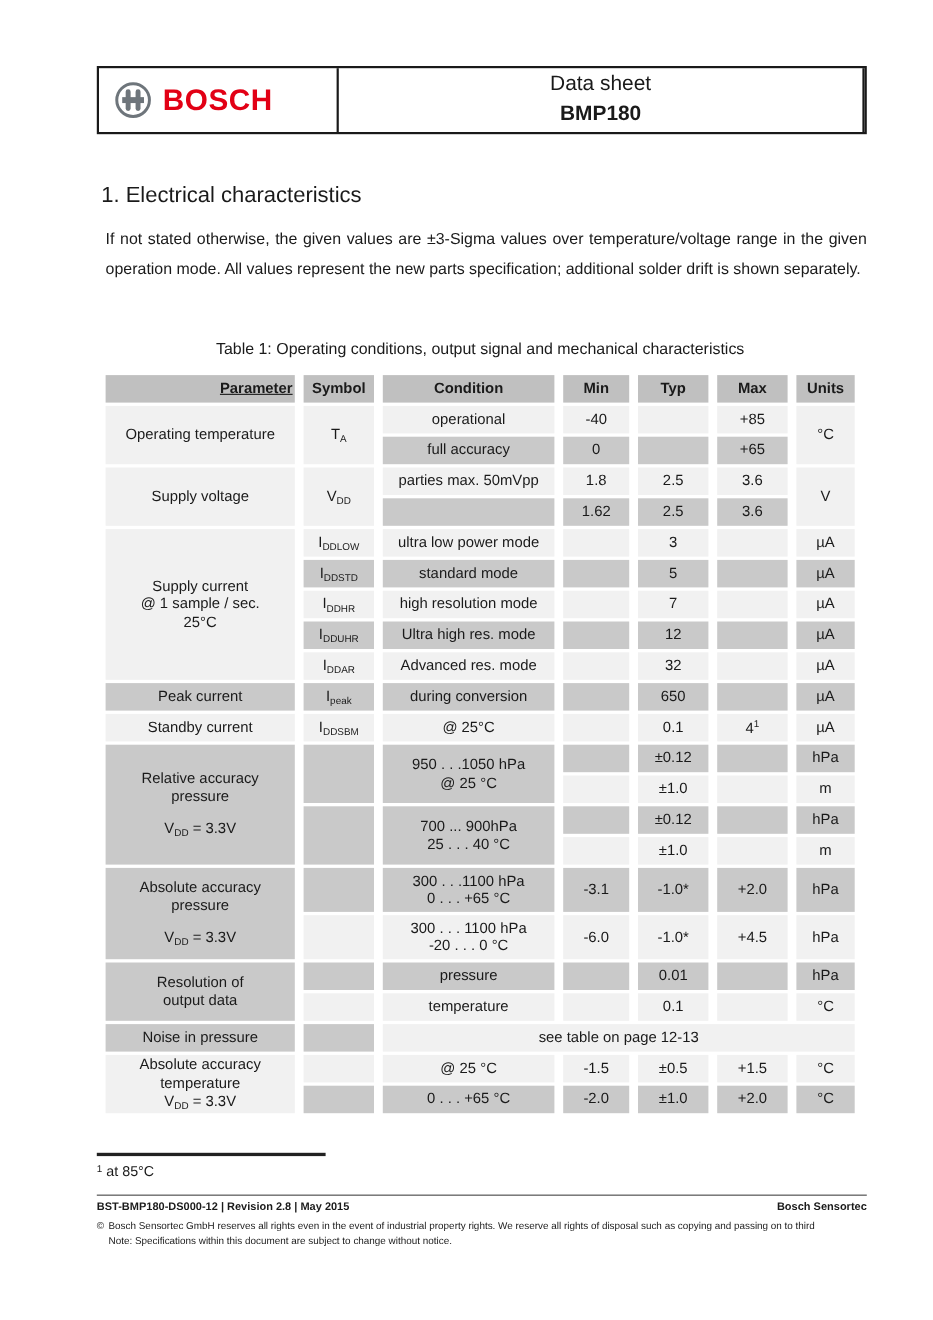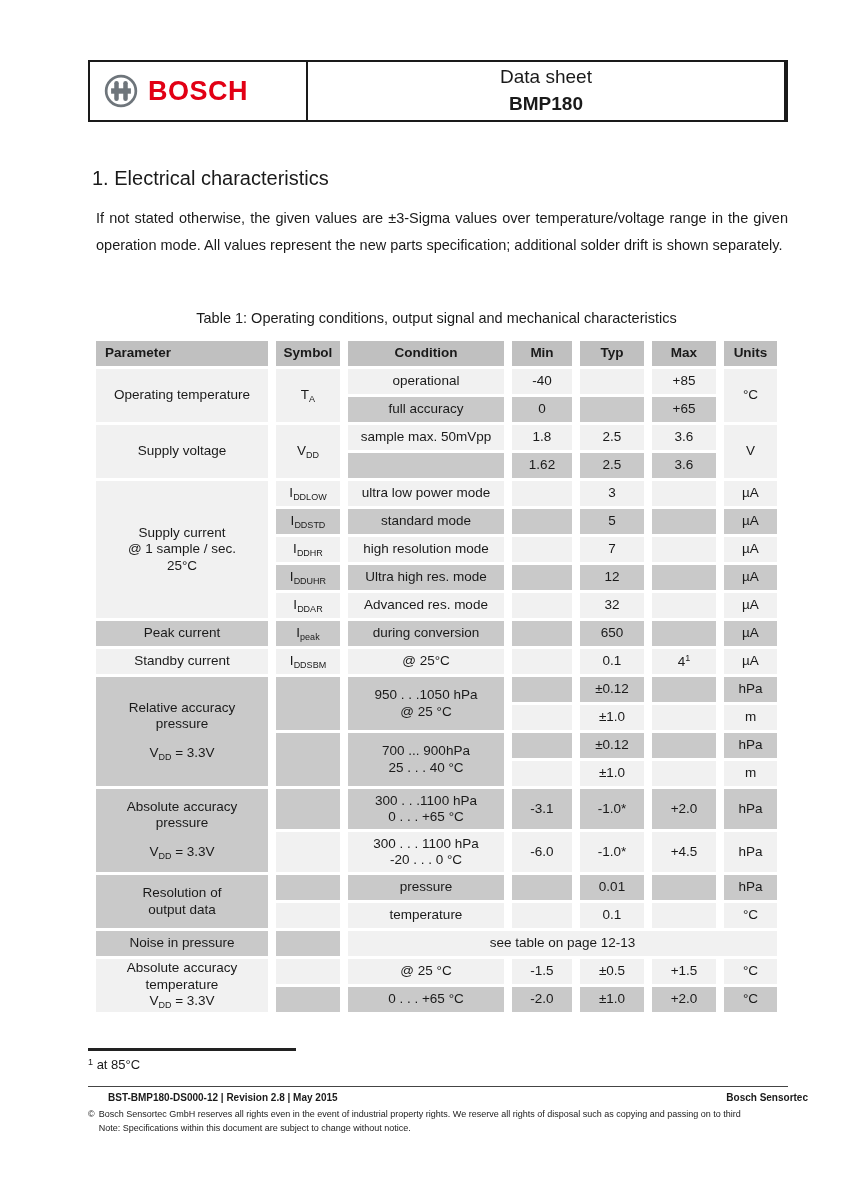--- a/index.html
+++ b/index.html
@@ -22,38 +22,38 @@
   .intro { position:absolute; left:92px; top:201px; width:692px; font-size:14.5px;
            line-height:1.85; text-align:justify; margin:4px; }
   .caption { position:absolute; left:96px; top:310px; width:681px; text-align:center; font-size:14.5px; }
 
   
   table.spec { position:absolute; left:88px; top:338px; border-collapse:separate;
                border-spacing:8px 3px; table-layout:fixed; font-size:13.5px; }
   .spec th, .spec td { text-align:center; vertical-align:middle; padding:0 2px;
                        box-sizing:border-box; line-height:1.22; font-weight:normal; }
   .spec th { background:#c0c0c0; font-weight:bold; height:25px; }
-  .spec th.ph { text-align:left; padding-left:9px; }
+  .spec th.ph { text-align:right; padding-left:9px;text-decoration:underline; }
   .spec tr { height:25px; }
   .spec tr.tall { height:40px; }
   .l { background:#f1f1f1; }
   .d { background:#c9c9c9; }
   .spec sub { font-size:9px; vertical-align:-3px; letter-spacing:0; }
   .spec sup { font-size:9px; vertical-align:5px; }
   .gap-top { margin-top:13px; }
 
   
   .fn-rule { position:absolute; left:88px; top:1048px; width:208px; border-top:3px solid #222; }
   .fn-text { position:absolute; left:88px; top:1057px; font-size:13px; }
   .fn-text sup { font-size:9px; vertical-align:4px; }
 
   
   .f-rule  { position:absolute; left:88px; top:1086px; width:700px; border-top:1.5px solid #444; }
   .f-row   { position:absolute; left:88px; top:1092px; width:700px; display:flex;
-             justify-content:space-between; font-size:10px; font-weight:bold;margin-left:20px; }
+             justify-content:space-between; font-size:10px; font-weight:bold; }
   .f-copy  { position:absolute; left:88px; top:1108px; width:716px; font-size:9px;
              line-height:1.5; display:flex; gap:4px; }
 
   
   .armature { width:36px; height:36px; flex:0 0 auto; }
 </style>
 </head>
 <body>
 
 <div class="page">
@@ -112,21 +112,21 @@
       <tr>
         <td class="d">full accuracy</td>
         <td class="d">0</td>
         <td class="d"></td>
         <td class="d">+65</td>
       </tr>
 
       <tr>
         <td class="l" rowspan="2">Supply voltage</td>
         <td class="l" rowspan="2"><span>V</span><sub>DD</sub></td>
-        <td class="l">sample max. 50mVpp</td>
+        <td class="l">parties max. 50mVpp</td>
         <td class="l">1.8</td>
         <td class="l">2.5</td>
         <td class="l">3.6</td>
         <td class="l" rowspan="2">V</td>
       </tr>
       <tr>
         <td class="d"></td>
         <td class="d">1.62</td>
         <td class="d">2.5</td>
         <td class="d">3.6</td>

